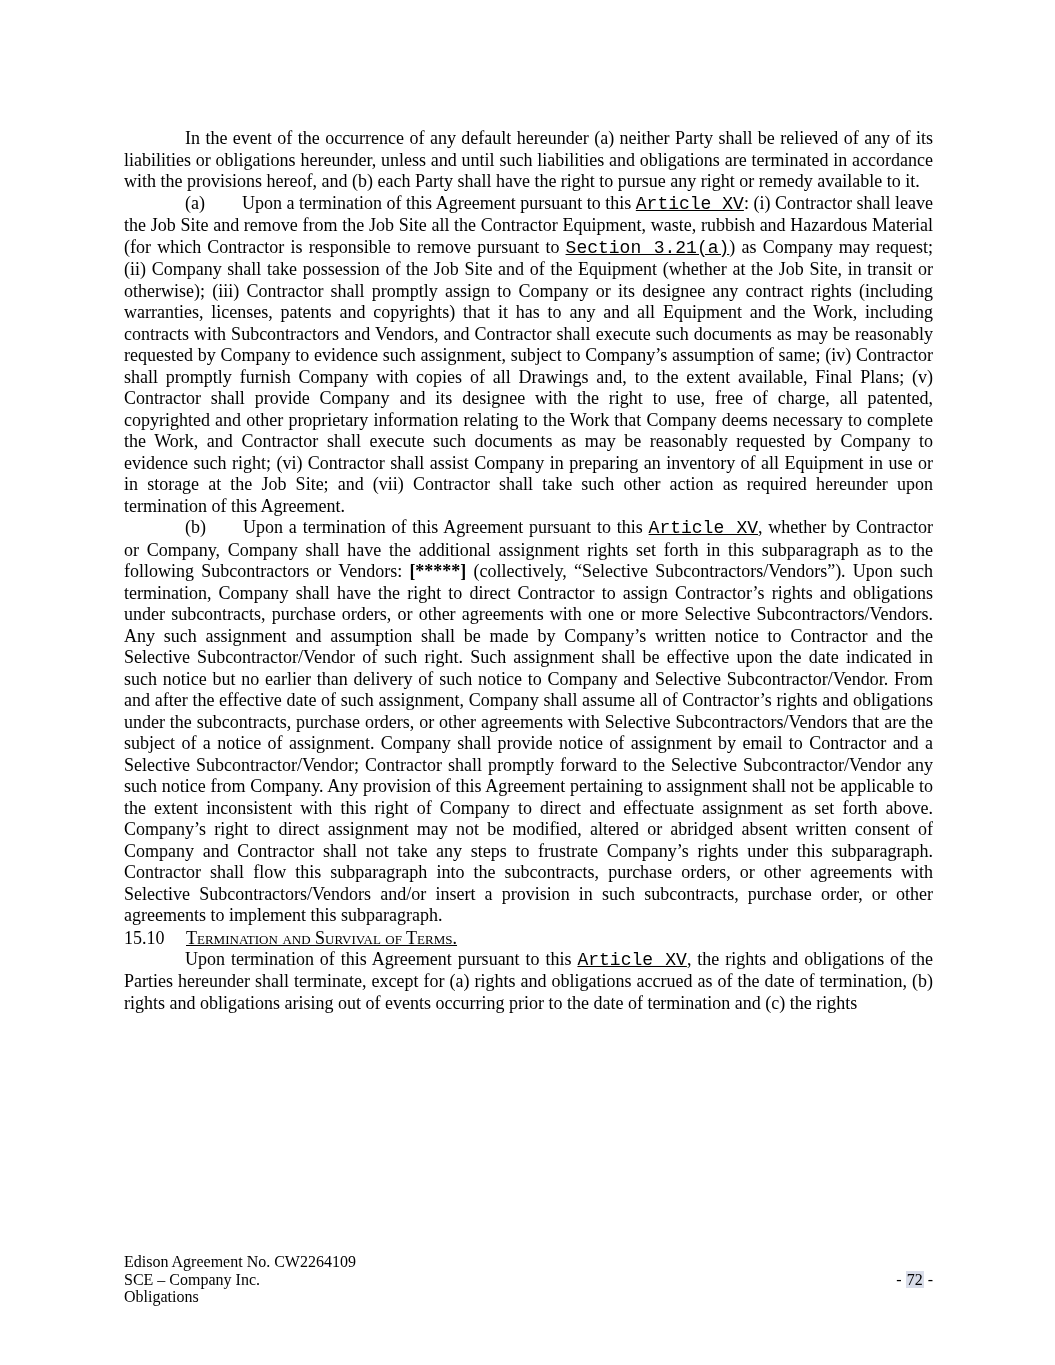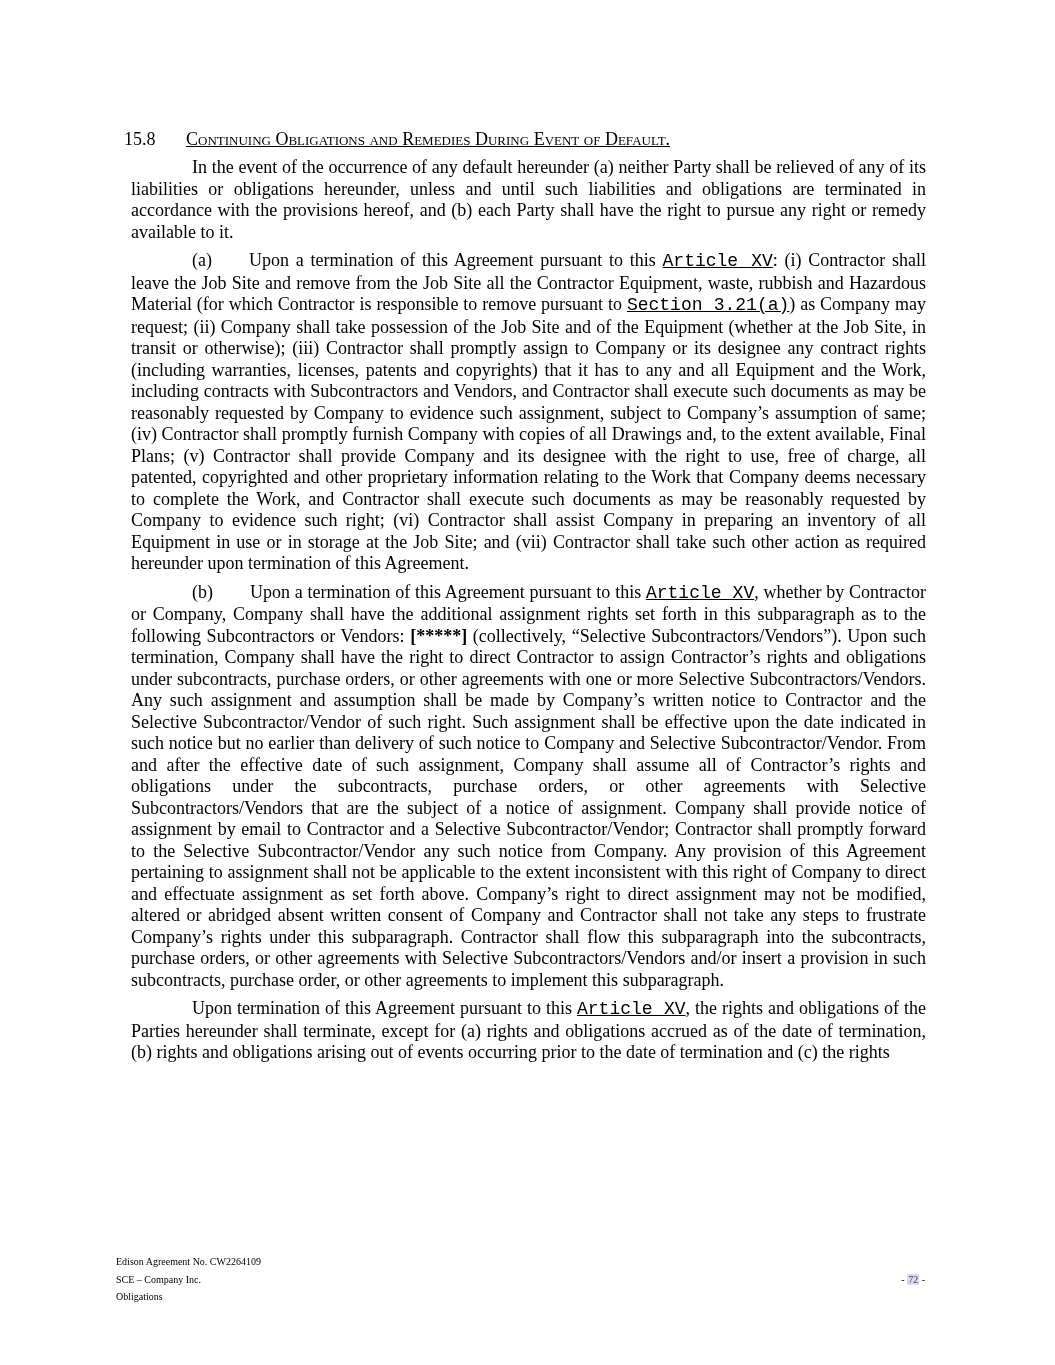--- a/index.html
+++ b/index.html
@@ -20,56 +20,56 @@
   h2.heading .num { display: inline-block; width: 62px; }
   h2.heading .title {
     font-variant: small-caps;
     text-decoration: underline;
   }
   .mt-h { margin-top: 22px; }
   .mt-p { margin-top: 21px; }
 
   p.body {
     font-size: 18px; line-height: 21.5px;
-    margin: 7px;
+    margin: 0;
     text-align: justify;
     text-indent: 61px;
   }
   p.body .u { text-decoration: underline; font-family: Liberation Mono, monospace; }
   p.body .b { font-weight: bold; }
   p.body .tab { display: inline-block; }
 
   .footer {
-    position: absolute; left: 116px; top: 1253px; width: 809px;
-    font-size: 10px; line-height: 17.5px;
+    position: absolute; left: 124px; top: 1253px; width: 809px;
+    font-size: 16px; line-height: 17.5px;
     display: flex; justify-content: space-between;
   }
   .f-left  { text-align: left; }
   .f-center { padding-top: 17.5px; text-align: center; }
   .f-right { text-align: right; }
   .f-center .pg {
     background: #d9dde9;
-    color: #701a75;
+    color: #000000;
     padding: 0 1px;
   }
 </style>
 </head>
 <body>
 
 <main class="page">
   <div class="content">
 
-    <h2 class="heading">
-      <span class="num">15.8</span><span class="title">Continuing Obligations and Remedies During Event of Default.</span>
-    </h2>
     <p class="body mt-p"><span>In the event of the occurrence of any default hereunder (a) neither Party shall be relieved of any of its liabilities or obligations hereunder, unless and until such liabilities and obligations are terminated in accordance with the provisions hereof, and (b) each Party shall have the right to pursue any right or remedy available to it.</span></p>
 
     <p class="body mt-p"><span>(a)</span><span class="tab" style="width: 37px;"></span><span>Upon a termination of this Agreement pursuant to this </span><span class="u">Article XV</span><span>: (i) Contractor shall leave the Job Site and remove from the Job Site all the Contractor Equipment, waste, rubbish and Hazardous Material (for which Contractor is responsible to remove pursuant to </span><span class="u">Section 3.21(a)</span><span>) as Company may request; (ii) Company shall take possession of the Job Site and of the Equipment (whether at the Job Site, in transit or otherwise); (iii) Contractor shall promptly assign to Company or its designee any contract rights (including warranties, licenses, patents and copyrights) that it has to any and all Equipment and the Work, including contracts with Subcontractors and Vendors, and Contractor shall execute such documents as may be reasonably requested by Company to evidence such assignment, subject to Company’s assumption of same; (iv) Contractor shall promptly furnish Company with copies of all Drawings and, to the extent available, Final Plans; (v) Contractor shall provide Company and its designee with the right to use, free of charge, all patented, copyrighted and other proprietary information relating to the Work that Company deems necessary to complete the Work, and Contractor shall execute such documents as may be reasonably requested by Company to evidence such right; (vi) Contractor shall assist Company in preparing an inventory of all Equipment in use or in storage at the Job Site; and (vii) Contractor shall take such other action as required hereunder upon termination of this Agreement.</span></p>
     <p class="body mt-p"><span>(b)</span><span class="tab" style="width: 37px;"></span><span>Upon a termination of this Agreement pursuant to this </span><span class="u">Article XV</span><span>, whether by Contractor or Company, Company shall have the additional assignment rights set forth in this subparagraph as to the following Subcontractors or Vendors: </span><span class="b">[*****]</span><span> (collectively, “Selective Subcontractors/Vendors”). Upon such termination, Company shall have the right to direct Contractor to assign Contractor’s rights and obligations under subcontracts, purchase orders, or other agreements with one or more Selective Subcontractors/Vendors. Any such assignment and assumption shall be made by Company’s written notice to Contractor and the Selective Subcontractor/Vendor of such right. Such assignment shall be effective upon the date indicated in such notice but no earlier than delivery of such notice to Company and Selective Subcontractor/Vendor. From and after the effective date of such assignment, Company shall assume all of Contractor’s rights and obligations under the subcontracts, purchase orders, or other agreements with Selective Subcontractors/Vendors that are the subject of a notice of assignment. Company shall provide notice of assignment by email to Contractor and a Selective Subcontractor/Vendor; Contractor shall promptly forward to the Selective Subcontractor/Vendor any such notice from Company. Any provision of this Agreement pertaining to assignment shall not be applicable to the extent inconsistent with this right of Company to direct and effectuate assignment as set forth above. Company’s right to direct assignment may not be modified, altered or abridged absent written consent of Company and Contractor shall not take any steps to frustrate Company’s rights under this subparagraph. Contractor shall flow this subparagraph into the subcontracts, purchase orders, or other agreements with Selective Subcontractors/Vendors and/or insert a provision in such subcontracts, purchase order, or other agreements to implement this subparagraph.</span></p>
 
+    <h2 class="heading mt-h">
+      <span class="num">15.10</span><span class="title">Termination and Survival of Terms.</span>
+    </h2>
     <p class="body mt-p"><span>Upon termination of this Agreement pursuant to this </span><span class="u">Article XV</span><span>, the rights and obligations of the Parties hereunder shall terminate, except for (a) rights and obligations accrued as of the date of termination, (b) rights and obligations arising out of events occurring prior to the date of termination and (c) the rights</span></p>
 
   </div>
 
   <footer class="footer">
     <div class="f-left">
       <div>Edison Agreement No. CW2264109</div>
       <div>SCE – Company Inc.</div>
       <div>Obligations</div>
     </div>

